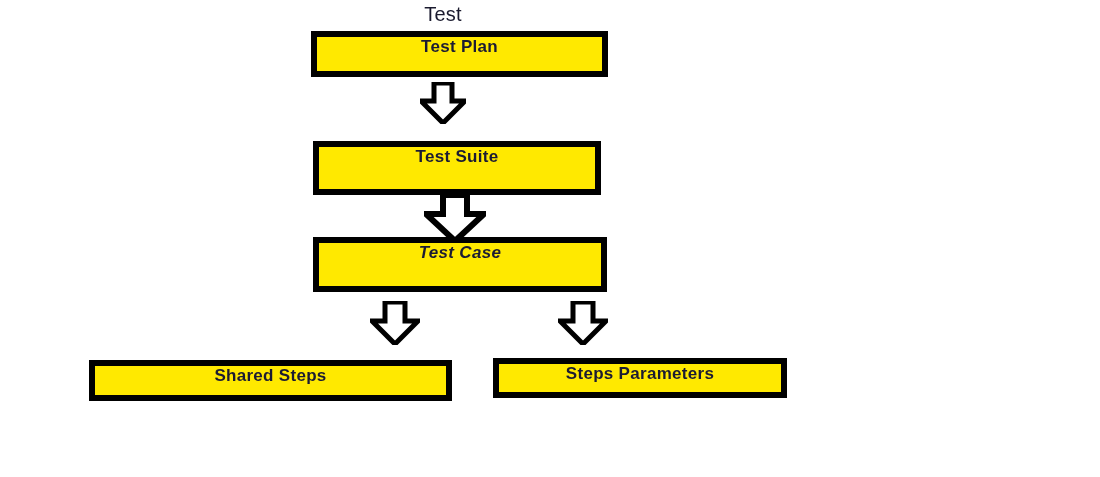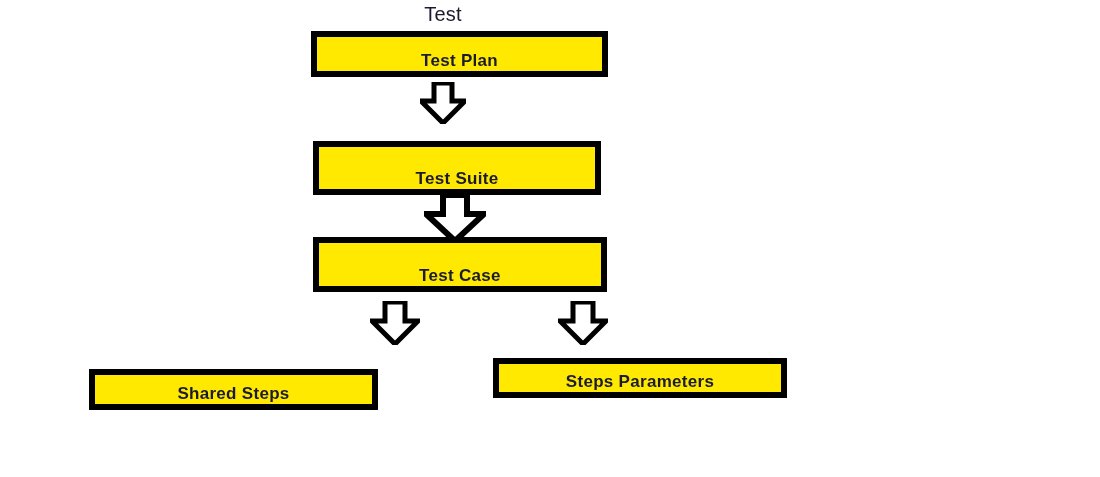--- a/index.html
+++ b/index.html
@@ -30,36 +30,36 @@
     letter-spacing: 0.2px;
     line-height: 24px;
     white-space: nowrap;
   }
   .node {
     position: absolute;
     box-sizing: border-box;
     background: #ffe900;
     border: 6px solid #000000;
     display: flex;
-    align-items: flex-end;
+    align-items: flex-start;
     justify-content: center;
   }
   .node-label {
     font-size: 17px;
     font-weight: 700;
     color: #1b1b33;
     letter-spacing: 0.3px;
     white-space: nowrap;
     text-align: center;
   }
   
   #node-test-plan        { left: 311px; top: 31px;  width: 297px; height: 46px; }
   #node-test-suite       { left: 313px; top: 141px; width: 288px; height: 54px; }
-  #node-test-case        { left: 313px; top: 237px; width: 294px; height: 55px; }
-  #node-shared-steps     { left: 89px;  top: 369px; width: 289px; height: 41px; }
+  #node-test-case        { left: 313px; top: 237px; width: 294px; height: 55px; font-style: italic; }
+  #node-shared-steps     { left: 89px;  top: 360px; width: 363px; height: 41px; }
   #node-shared-params    { left: 493px; top: 358px; width: 294px; height: 40px; }
 
   .arrow {
     position: absolute;
     display: block;
   }
   #arrow-plan-to-suite   { left: 420px; top: 82px;  width: 46px;  height: 42px; }
   #arrow-suite-to-case   { left: 424px; top: 194px; width: 62px;  height: 48px; }
   #arrow-case-to-steps   { left: 370px; top: 301px; width: 50px;  height: 44px; }
   #arrow-case-to-params  { left: 558px; top: 301px; width: 50px;  height: 44px; }

